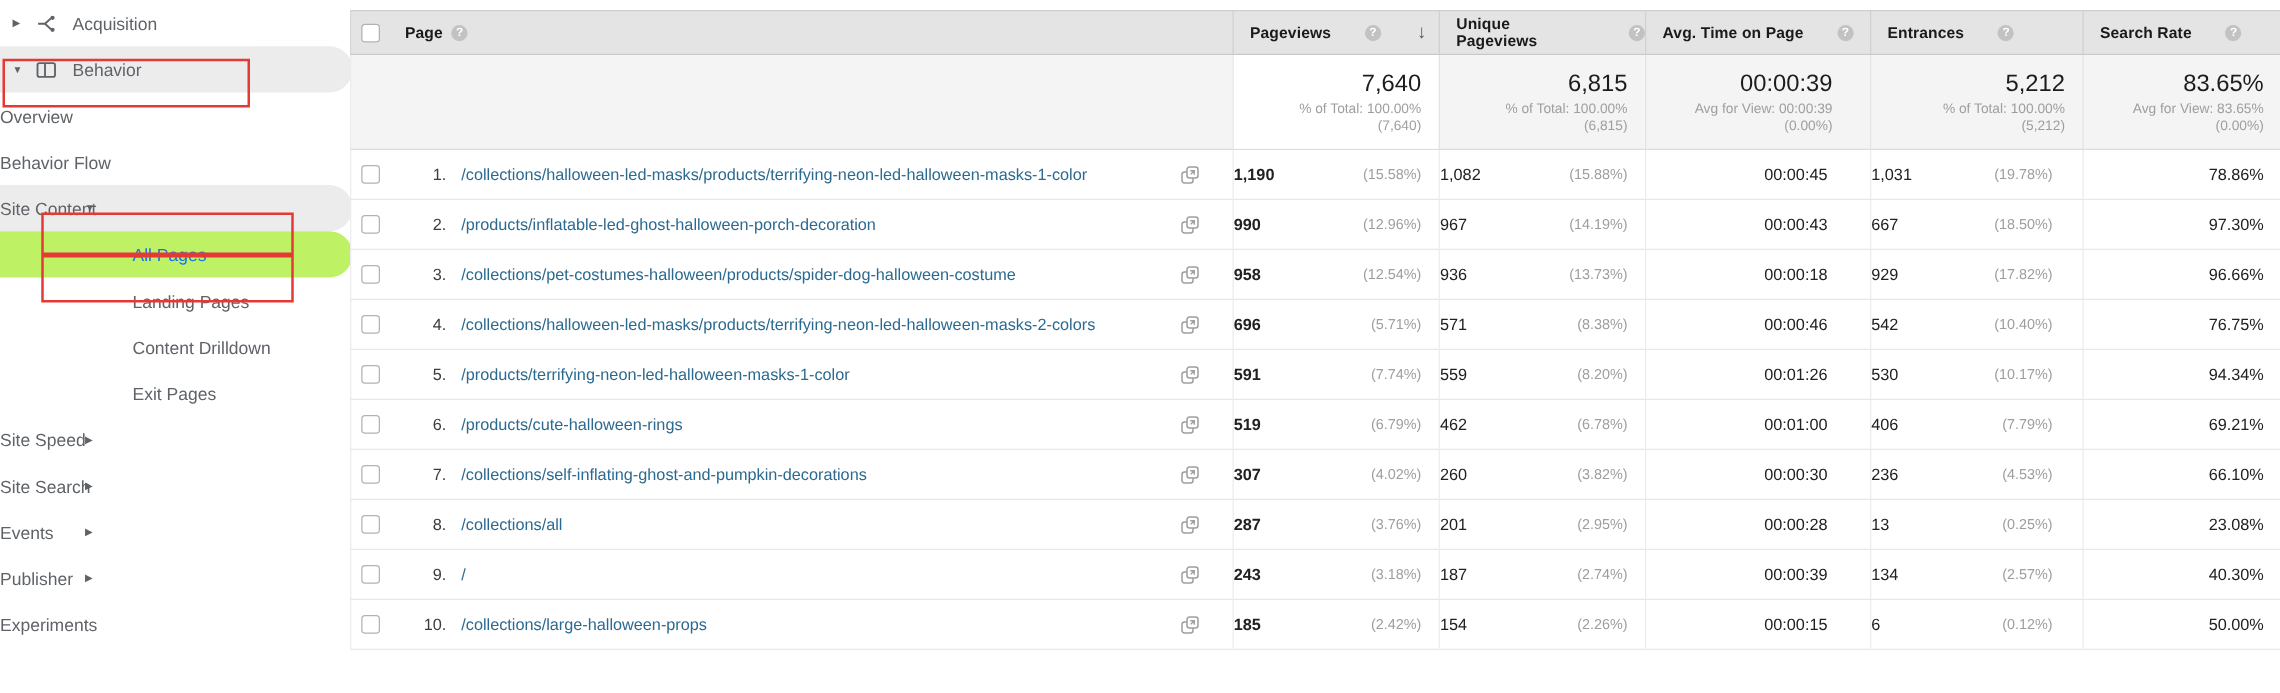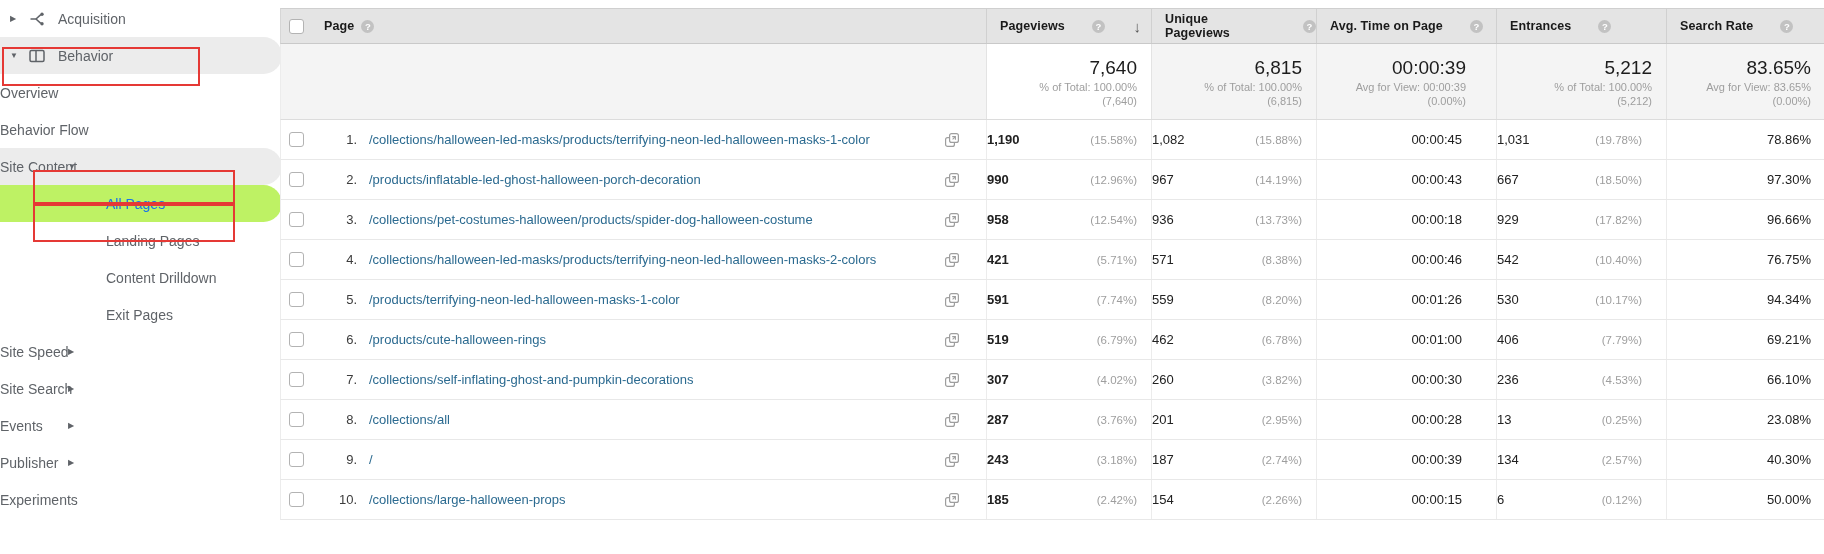--- a/index.html
+++ b/index.html
@@ -350,21 +350,21 @@
       <a class="plink">/collections/halloween-led-masks/products/terrifying-neon-led-halloween-masks-2-colors</a>
       <span class="extwrap">
         <svg width="16" height="16" viewBox="0 0 16 16">
           <rect x="1.6" y="5.6" width="8.8" height="8.8" rx="2" fill="#fff" stroke="#9e9e9e" stroke-width="1.2"></rect>
           <rect x="5.6" y="1.6" width="8.8" height="8.8" rx="2" fill="#fff" stroke="#9e9e9e" stroke-width="1.2"></rect>
           <path d="M8.2 4.6 h3.2 v3.2 M11.2 4.8 L8.6 7.4" fill="none" stroke="#9e9e9e" stroke-width="1.1"></path>
         </svg>
       </span>
     </div>
     <div class="cell bl m-cell">
-      <span class="val b">421</span>
+      <span class="val b">696</span>
       <span class="pct">(5.71%)</span>
     </div>
     <div class="cell bl m-cell">
       <span class="val">571</span>
       <span class="pct">(8.38%)</span>
     </div>
     <div class="cell bl t-cell">
       <span class="val">00:00:46</span>
     </div>
     <div class="cell bl m-cell m-ent">

